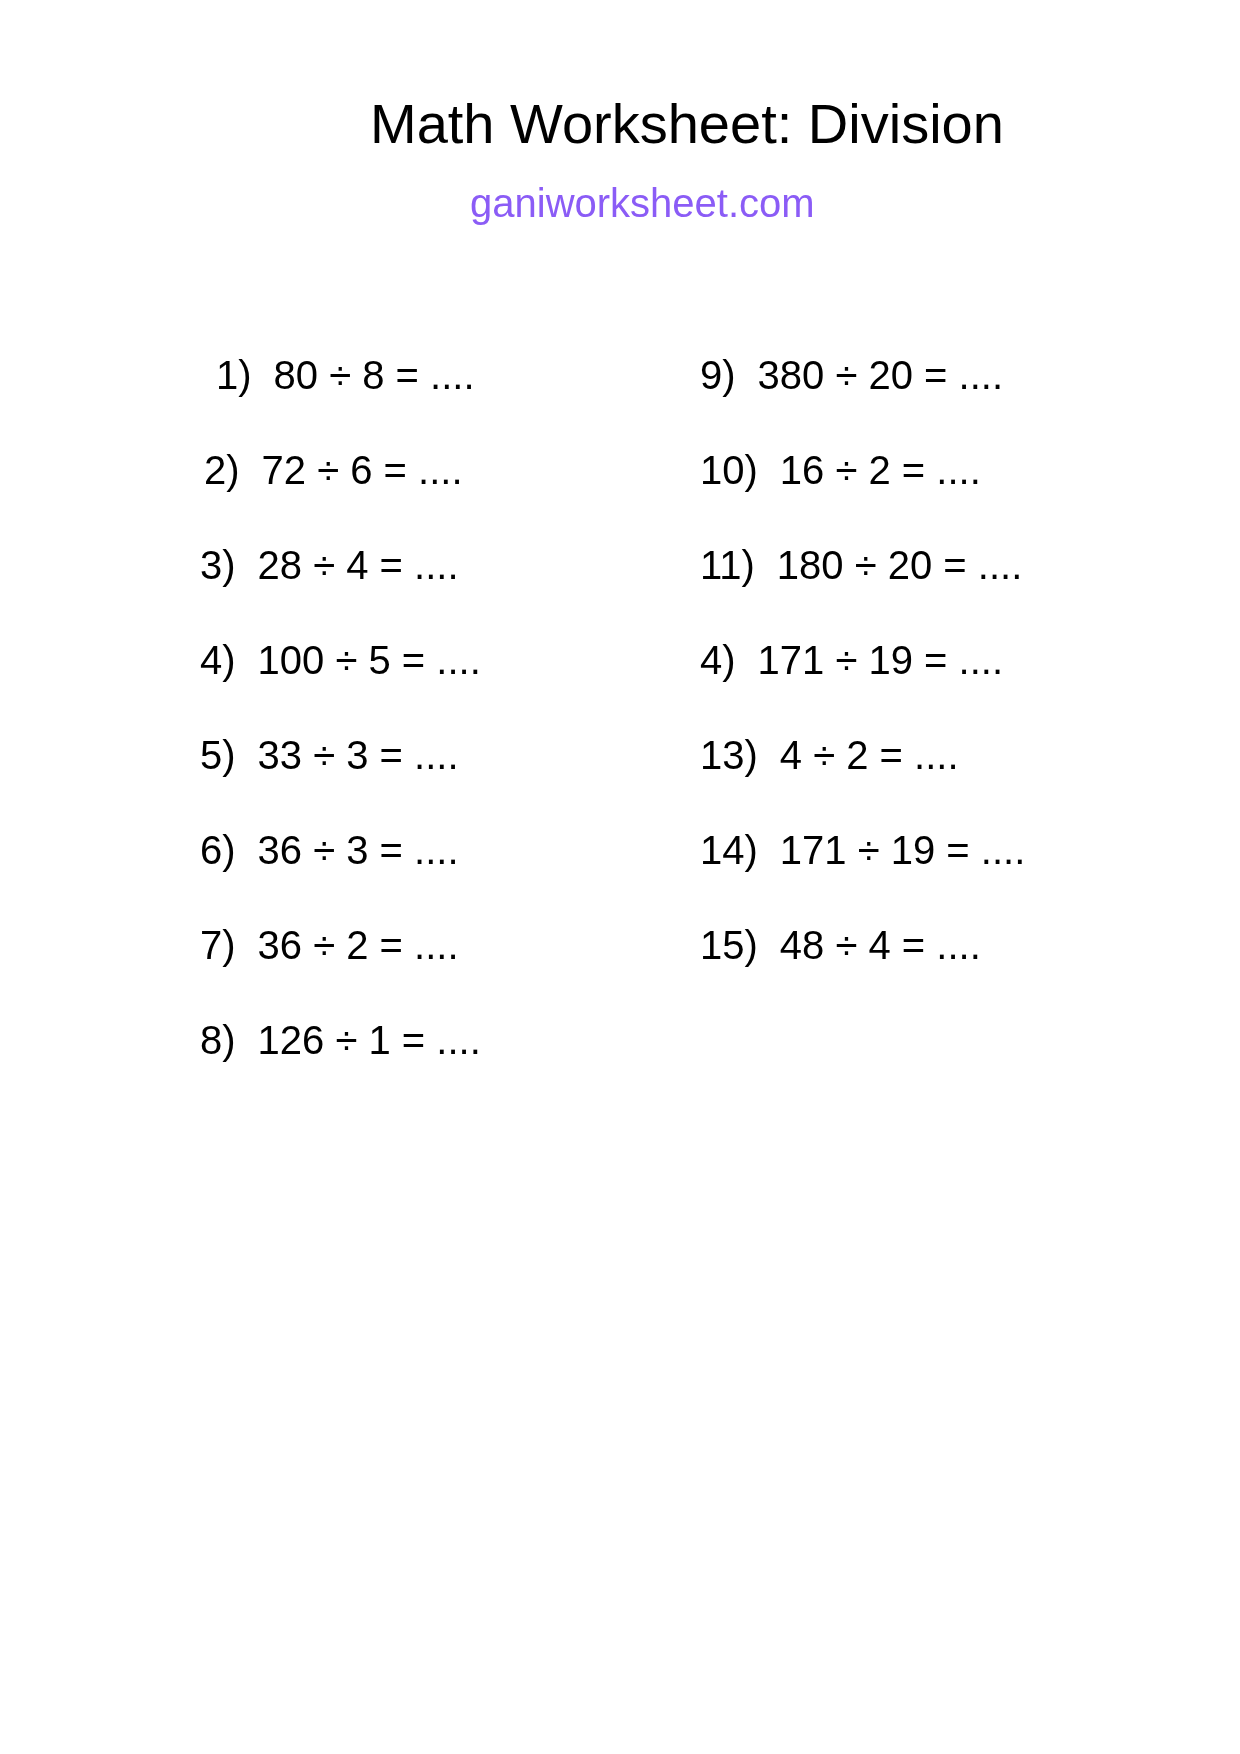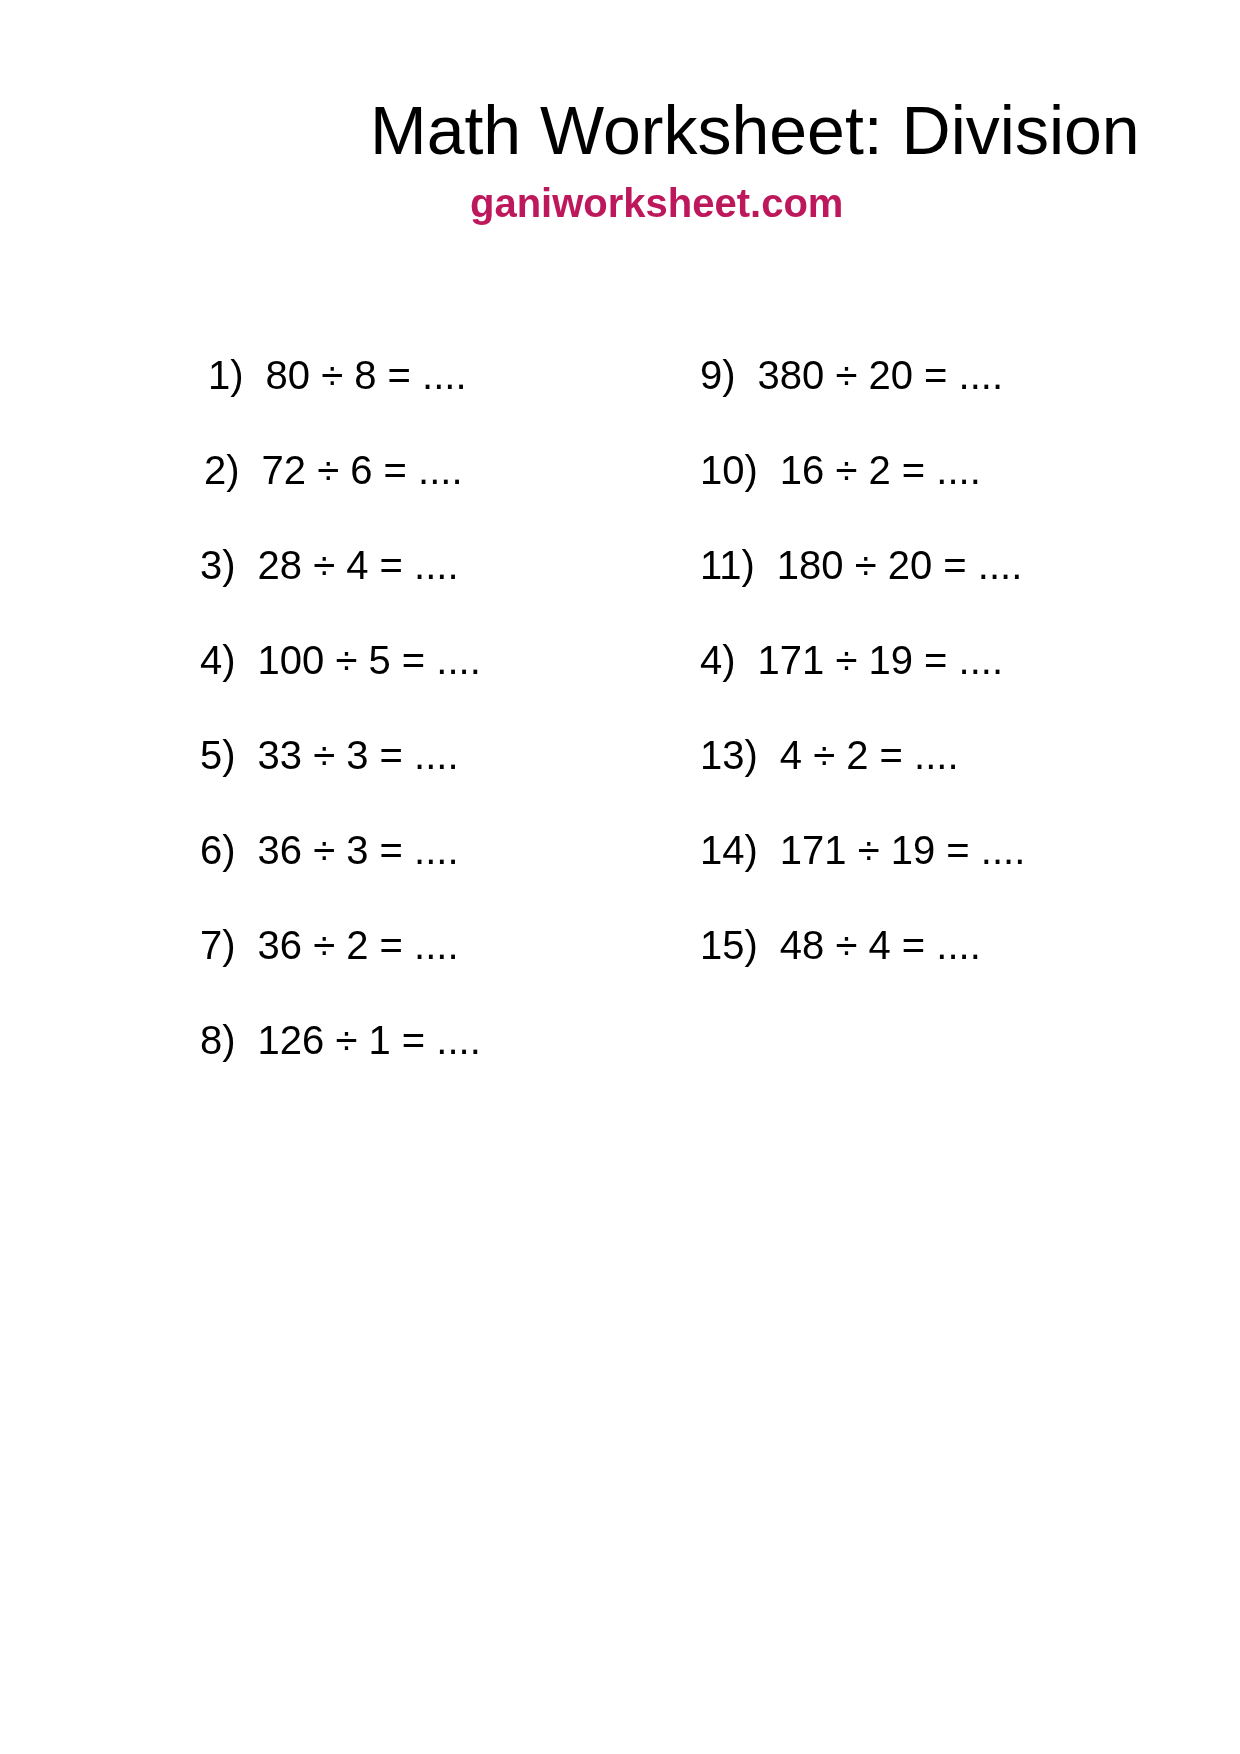--- a/index.html
+++ b/index.html
@@ -12,34 +12,33 @@
       height: 1754px;
       position: relative;
       overflow: hidden;
       font-family: "Liberation Sans", sans-serif;
       color: #000000;
     }
     .title {
       position: absolute;
       left: 370px;
       top: 96px;
-      font-size: 68px;
+      font-size: 56px;
       line-height: 1;
       white-space: nowrap;
       letter-spacing: 0px;
     }
     .subtitle {
       position: absolute;
       left: 470px;
       top: 183px;
       font-size: 40px;
       line-height: 1;
-      color: #be185d;
+      color: #8b5cf6;
       white-space: nowrap;
-      font-weight: bold;
     }
     .problem {
       position: absolute;
       font-size: 40px;
       line-height: 1;
       white-space: nowrap;
     }
     .num {
       display: inline-block;
     }
@@ -49,21 +48,21 @@
     }
   </style>
 </head>
 <body>
 
 <div>
   <div class="title">Math Worksheet: Division</div>
   <div class="subtitle">ganiworksheet.com</div>
 
   <div>
-    <div class="problem" style="left:208px; top:355px;">
+    <div class="problem" style="left:216px; top:355px;">
       <span class="num">1)</span><span class="expr">80 ÷ 8 = ....</span>
     </div>
     <div class="problem" style="left:204px; top:450px;">
       <span class="num">2)</span><span class="expr">72 ÷ 6 = ....</span>
     </div>
     <div class="problem" style="left:200px; top:545px;">
       <span class="num">3)</span><span class="expr">28 ÷ 4 = ....</span>
     </div>
     <div class="problem" style="left:200px; top:640px;">
       <span class="num">4)</span><span class="expr">100 ÷ 5 = ....</span>

